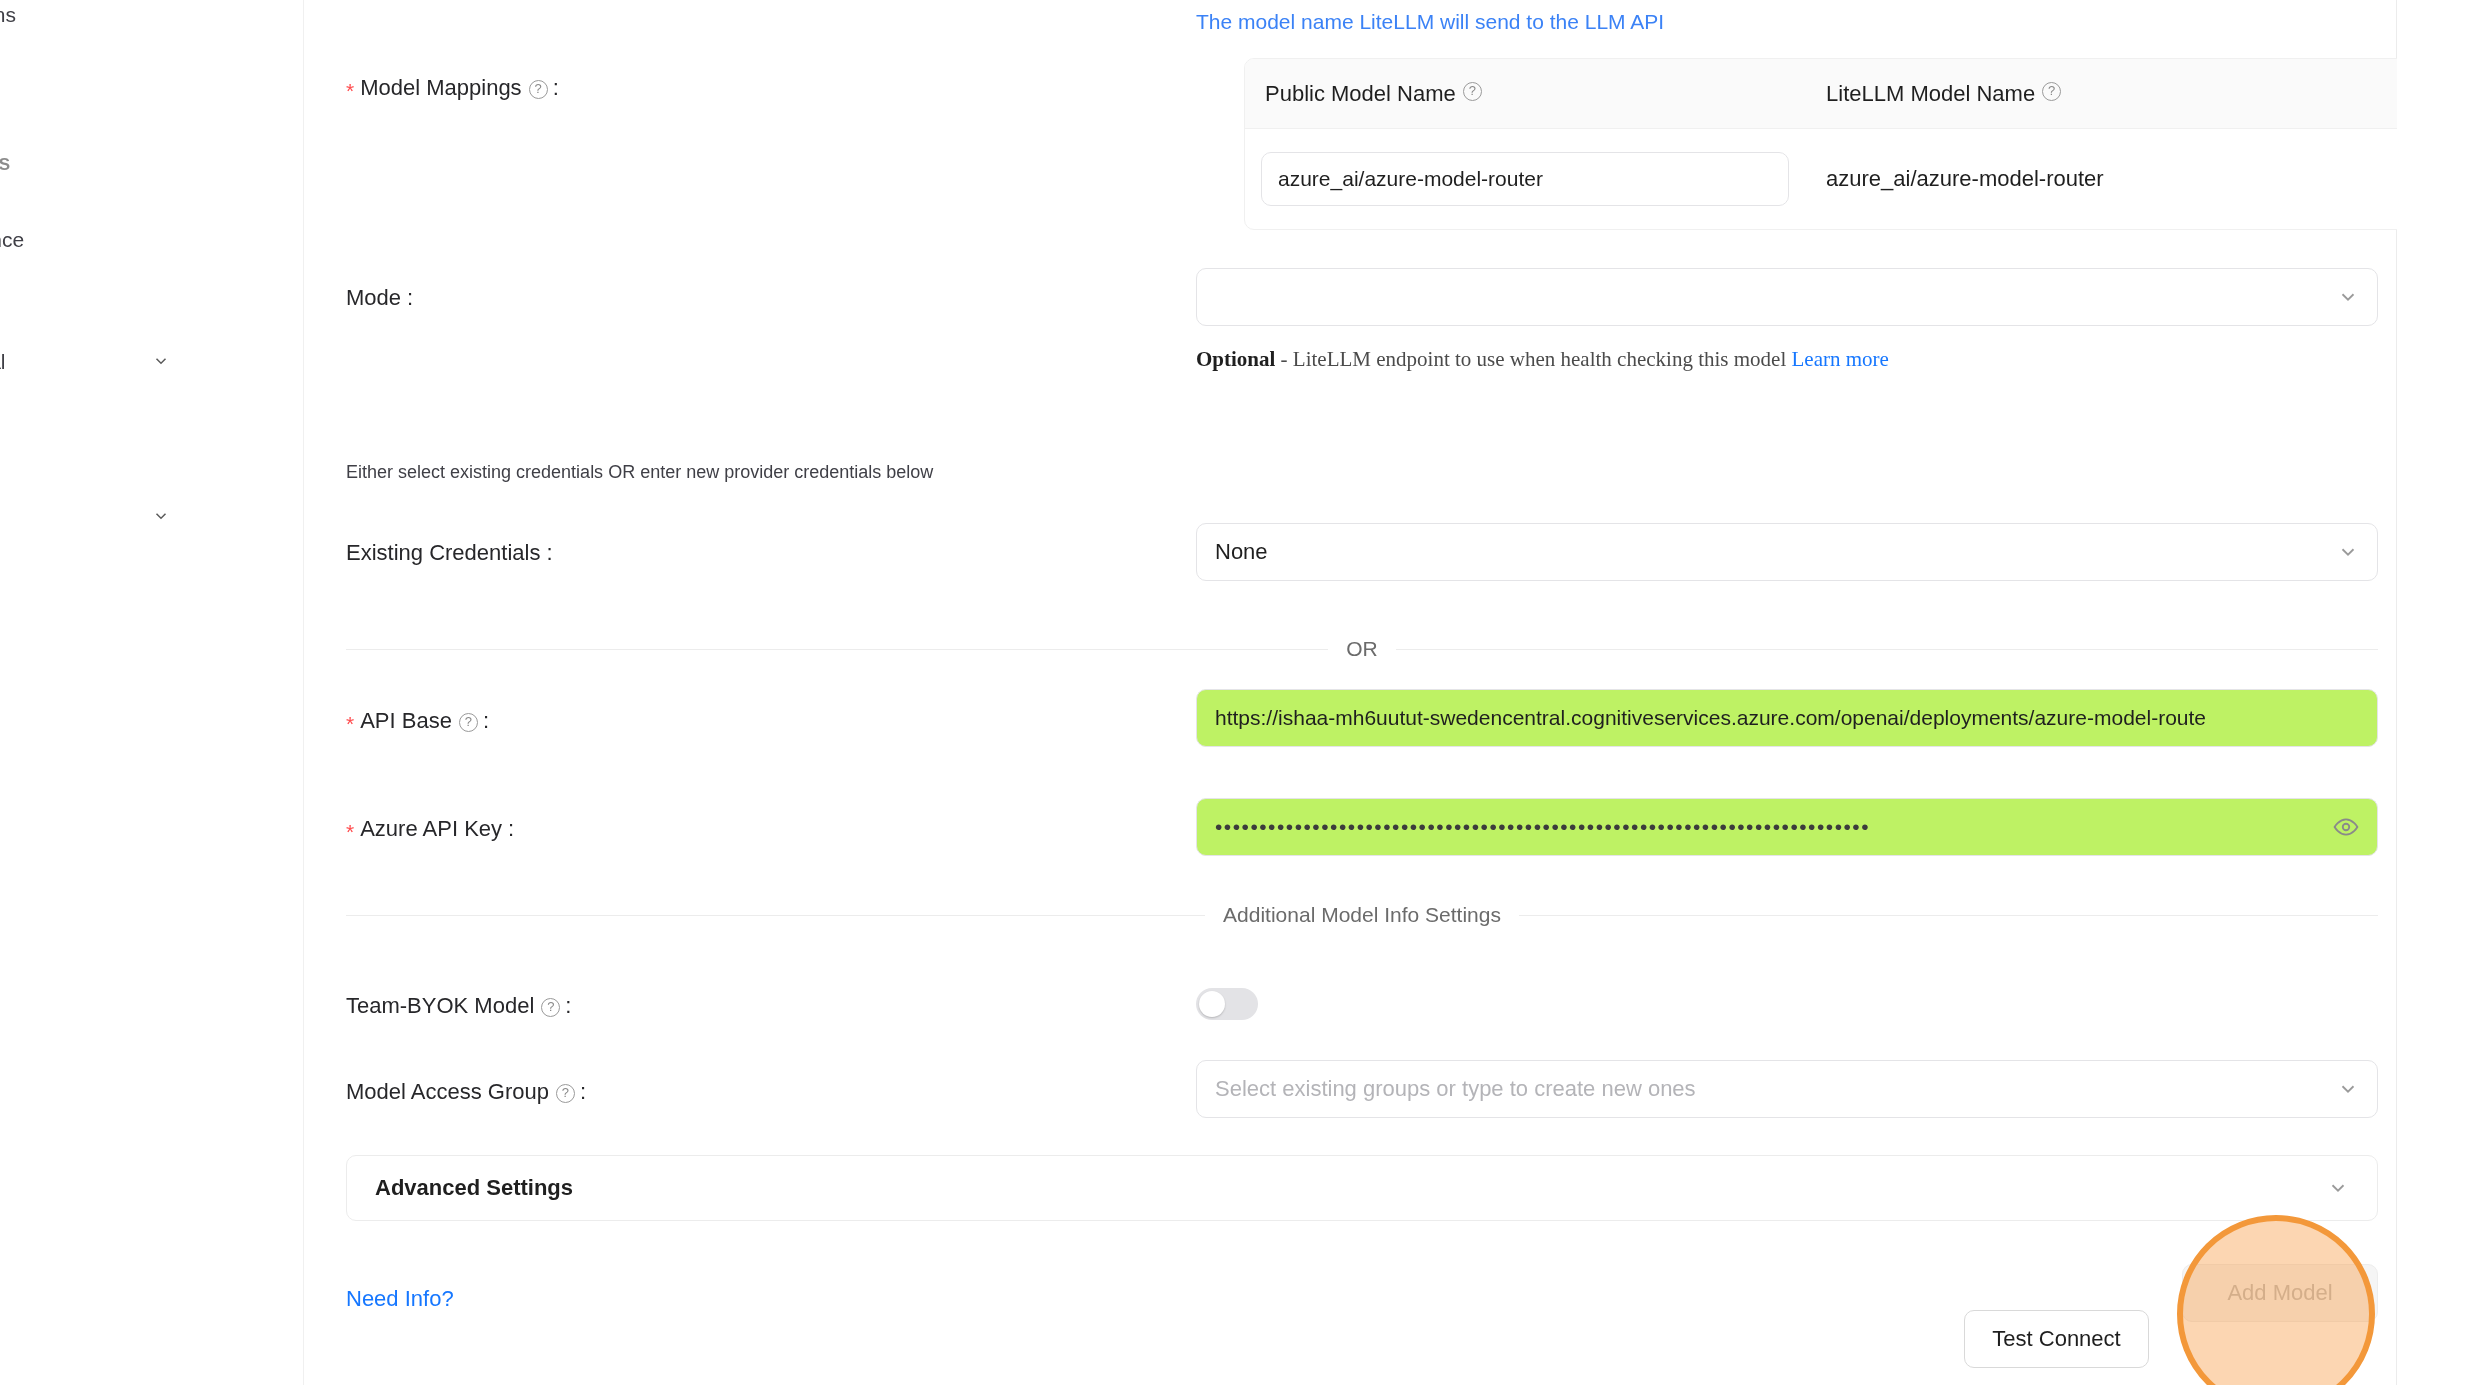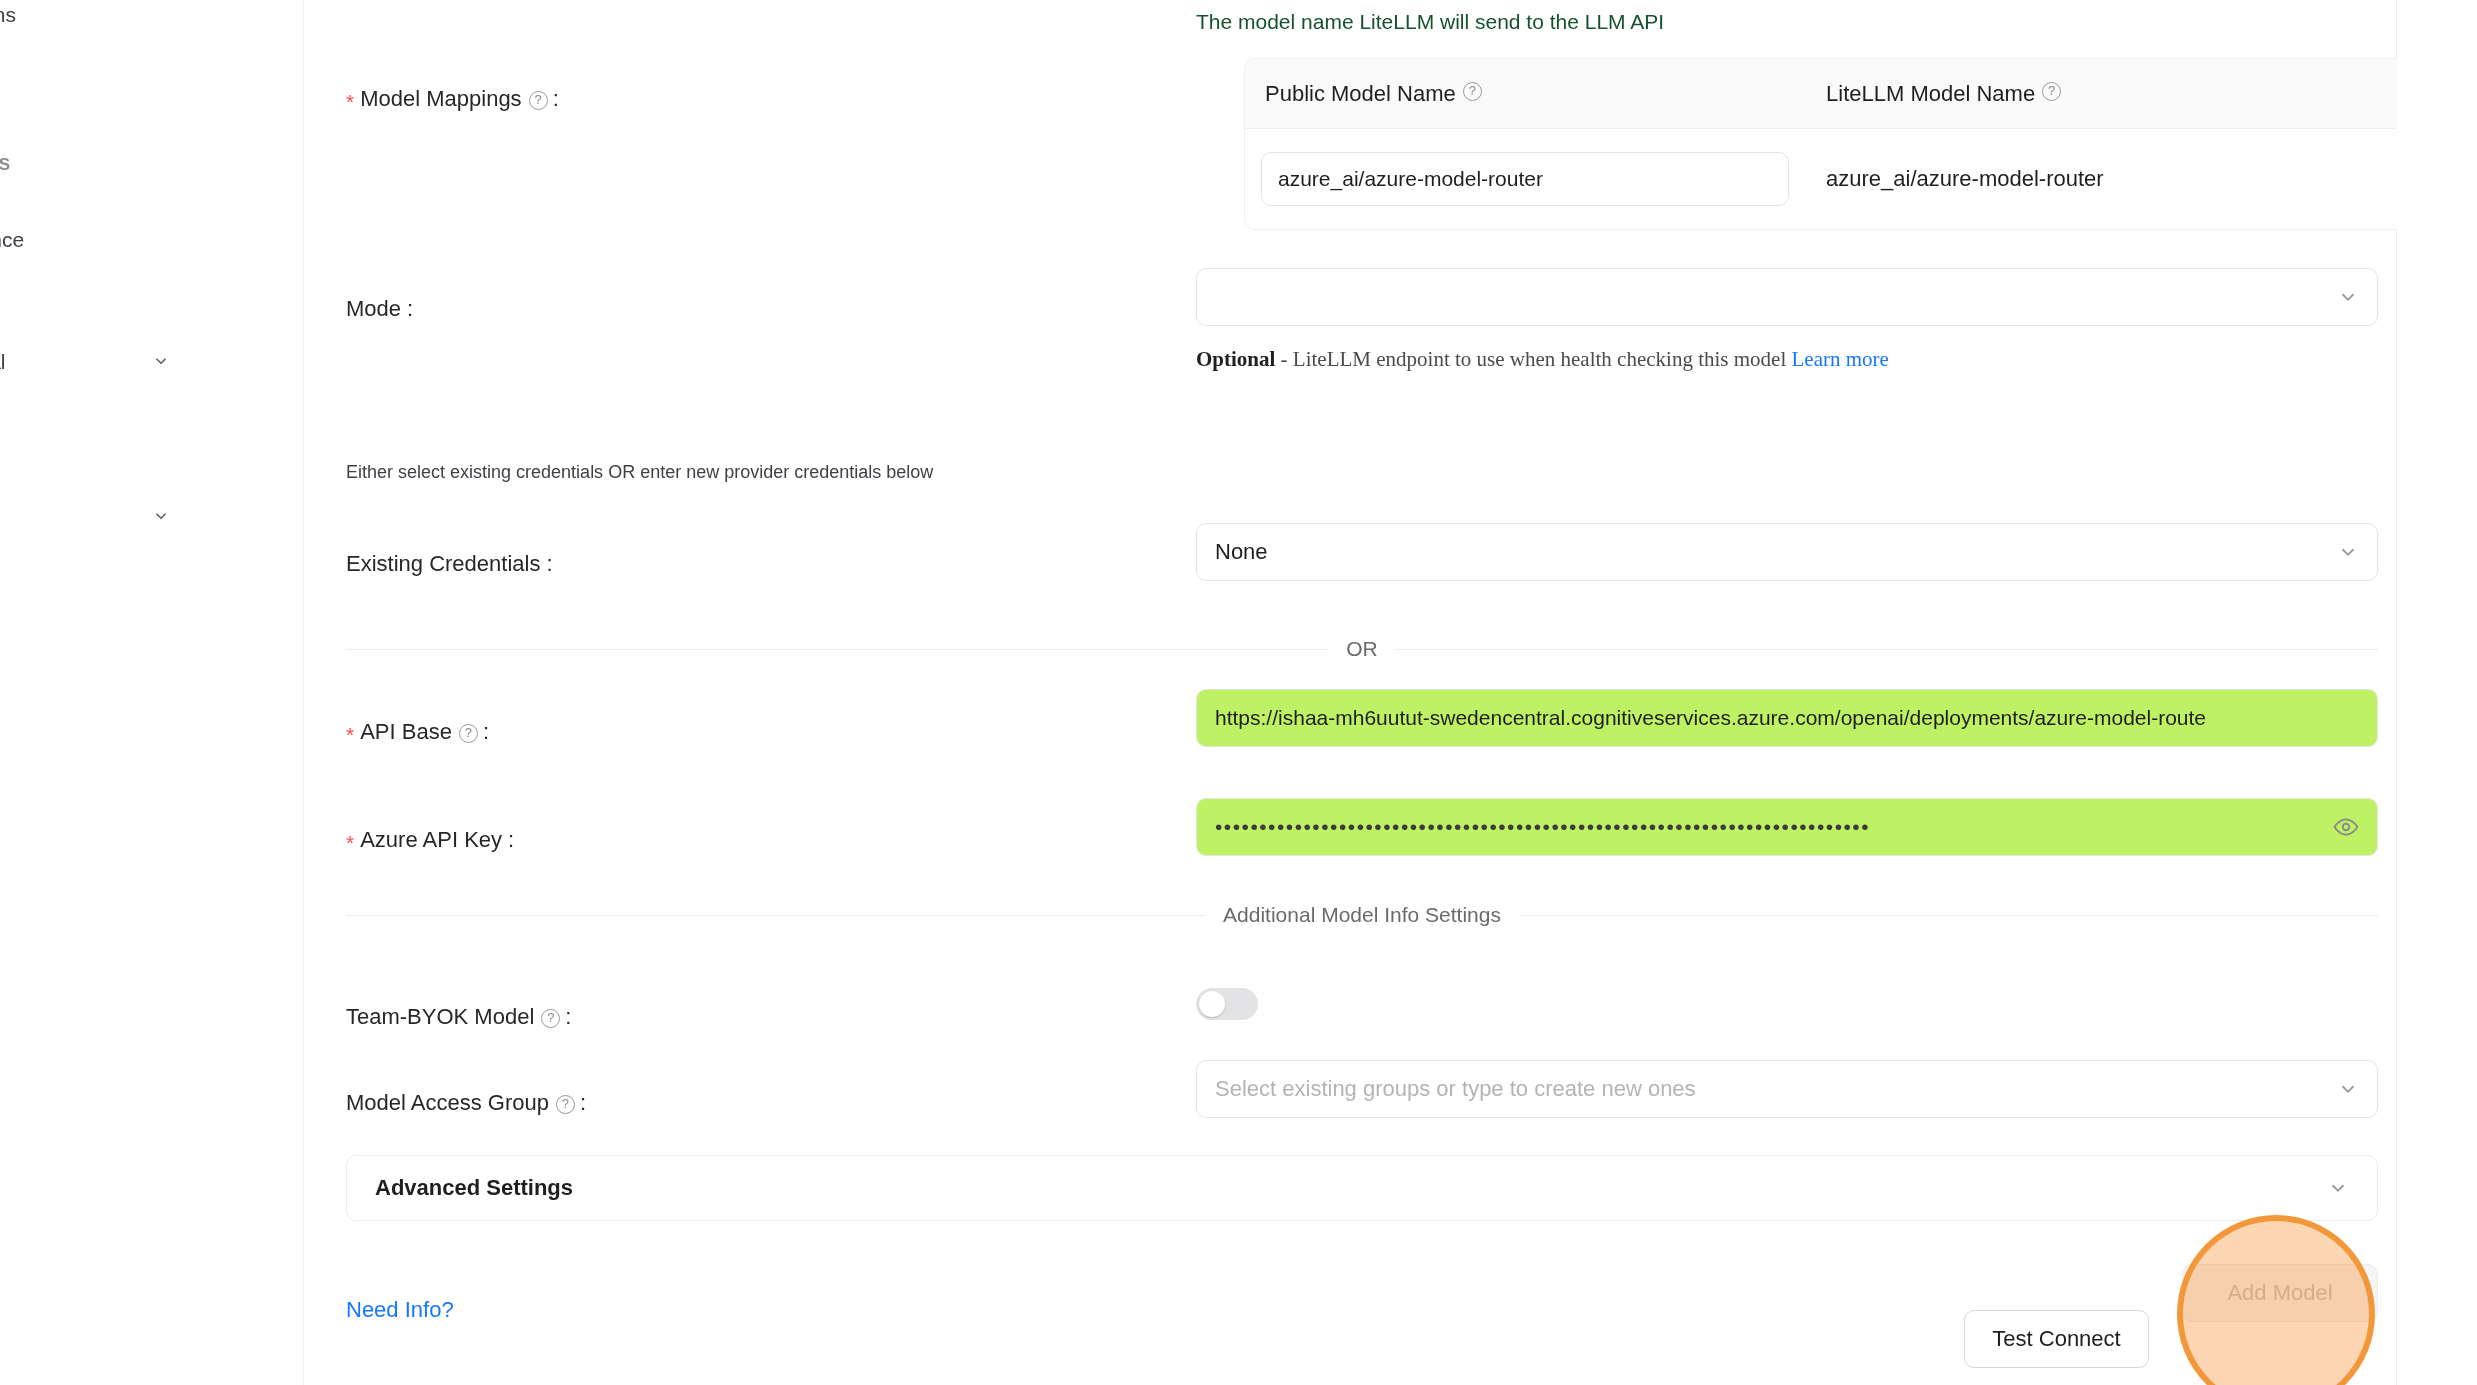--- a/index.html
+++ b/index.html
@@ -62,21 +62,20 @@
     width: 80px; height: 1385px;
     background: #ffffff;
   }
 
   
   .lbl {
     position: absolute;
     font-size: 22px;
     color: #27272a;
     white-space: nowrap;
-    margin-top: 11px;
   }
   .req-star {
     color: #ff4d4f;
     font-family: "Liberation Sans", sans-serif;
     font-size: 21px;
     margin-right: 6px;
     position: relative;
     top: 3px;
   }
   .qmark {
@@ -90,21 +89,21 @@
     text-align: center;
     margin: 0 5px 0 7px;
     position: relative;
     top: -2px;
   }
   .colon { color: #27272a; }
 
   .hint {
     position: absolute;
     font-size: 21px;
-    color: #14532d;
+    color: #3b82f6;
   }
 
   
   .mm-table {
     position: absolute;
     left: 1196px; top: 60px;
     width: 1182px;
     border: 1px solid #f0f0f0;
     border-radius: 10px;
     background: #fff;

